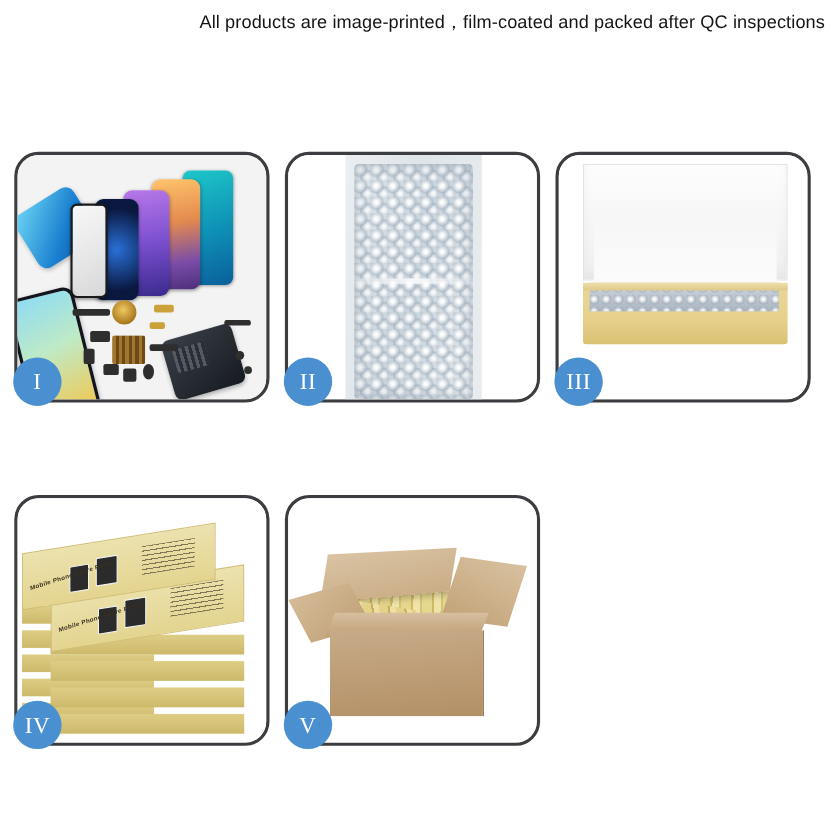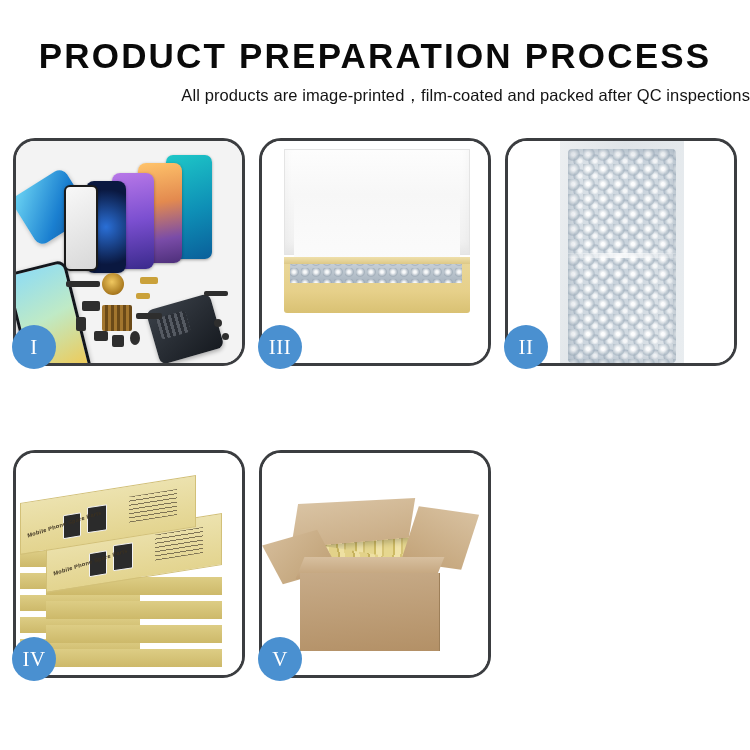--- a/index.html
+++ b/index.html
@@ -285,21 +285,20 @@
   .c6seam {
     position: absolute; background: #9c8059; opacity: .55;
   }
 </style>
 </head>
 <body>
 
 <div id="page">
 
   <div class="header">
-    <div class="title">PRODUCT PREPARATION PROCESS</div>
     <div class="subtitle">All products are image-printed，film-coated and packed after QC inspections</div>
   </div>
 
   <div class="grid">
 
     <div class="panel">
       <div class="panel-inner p1">
         <div class="film"></div>
         <div class="ph ph-a"></div>
         <div class="ph ph-b"></div>
@@ -320,37 +319,37 @@
         <div class="chip" style="left:114px;top:190px;width:10px;height:14px;border-radius:50%;"></div>
         <div class="chip" style="left:120px;top:172px;width:26px;height:6px;"></div>
         <div class="chip" style="left:198px;top:178px;width:8px;height:8px;border-radius:50%;"></div>
         <div class="chip" style="left:206px;top:192px;width:7px;height:7px;border-radius:50%;"></div>
         <div class="chip" style="left:188px;top:150px;width:24px;height:5px;"></div>
       </div>
       <div class="badge">I</div>
     </div>
 
     <div class="panel">
+      <div class="panel-inner p2">
+        <div class="bwsheet"></div>
+        <div class="bwpack"></div>
+        <div class="bwseam"></div>
+      </div>
+      <div class="badge">II</div>
+    </div>
+
+    <div class="panel">
       <div class="panel-inner p3">
         <div class="lid3"></div>
         <div class="lid3b"></div>
         <div class="tray3"></div>
         <div class="tray3top"></div>
         <div class="tray3lip"></div>
       </div>
       <div class="badge">III</div>
-    </div>
-
-    <div class="panel">
-      <div class="panel-inner p2">
-        <div class="bwsheet"></div>
-        <div class="bwpack"></div>
-        <div class="bwseam"></div>
-      </div>
-      <div class="badge">II</div>
     </div>
 
     <div class="panel">
       <div class="panel-inner p4">
         <div class="stack">
 
           <div class="kside" style="left:4px;top:186px;width:120px;height:16px;"></div>
           <div class="kside" style="left:4px;top:164px;width:120px;height:16px;"></div>
           <div class="kside" style="left:4px;top:142px;width:120px;height:16px;"></div>
           <div class="kside" style="left:4px;top:120px;width:120px;height:16px;"></div>

